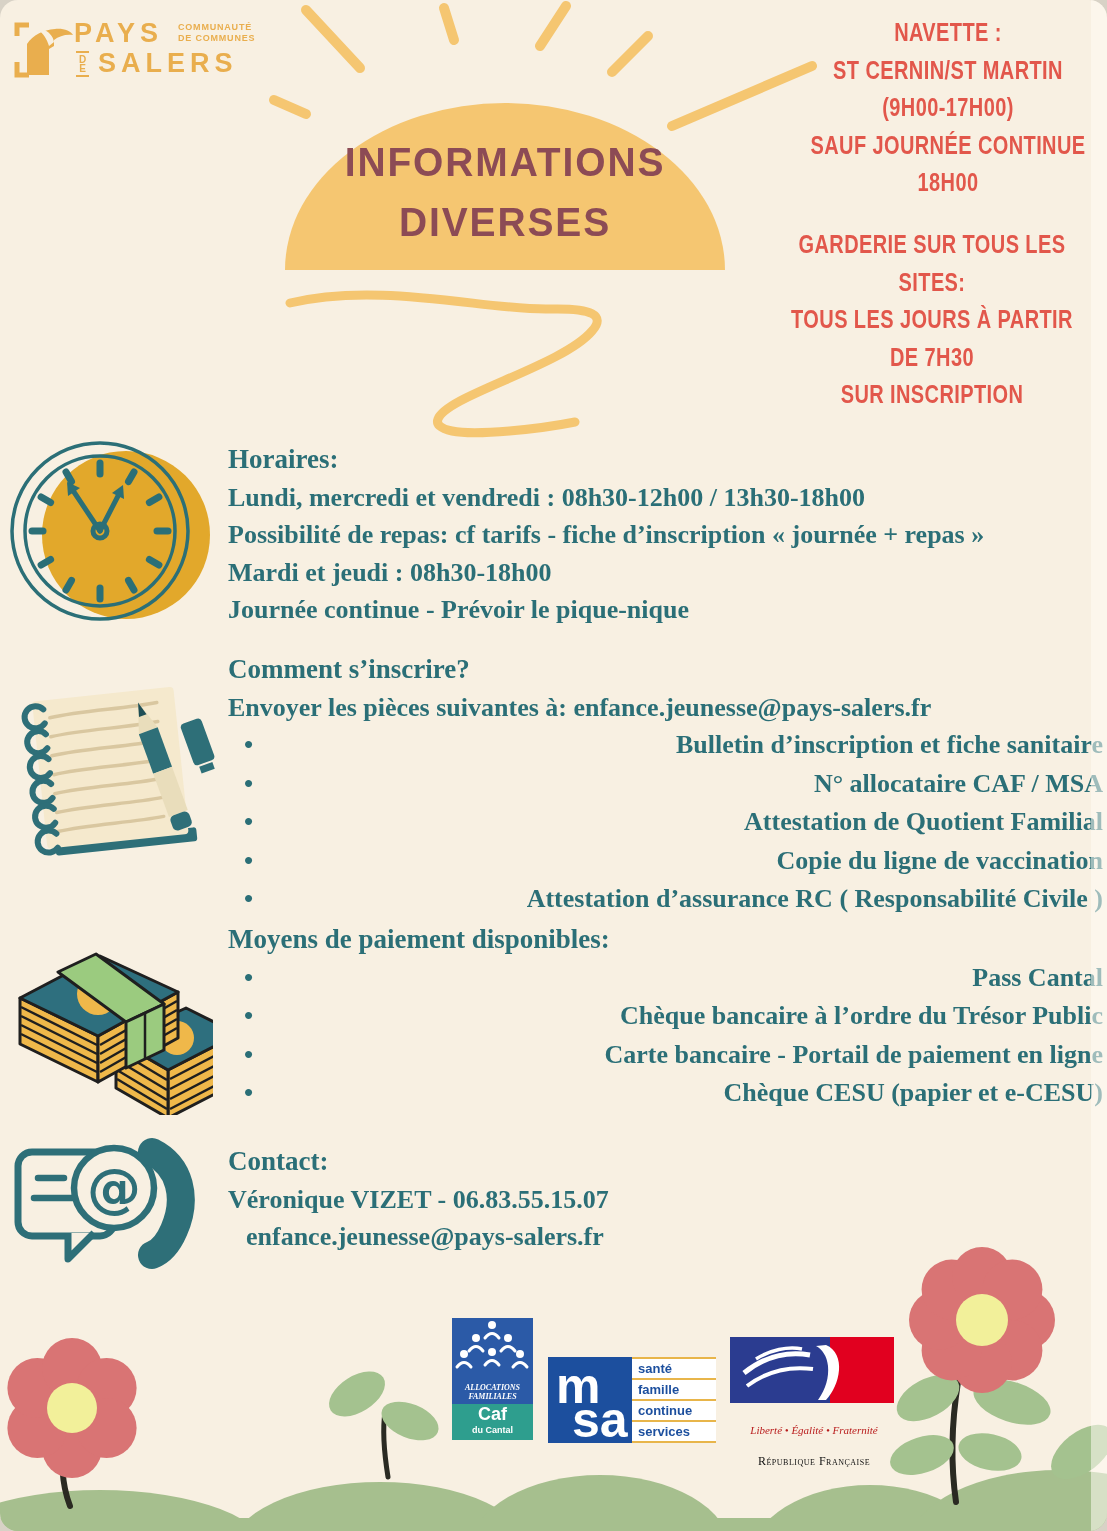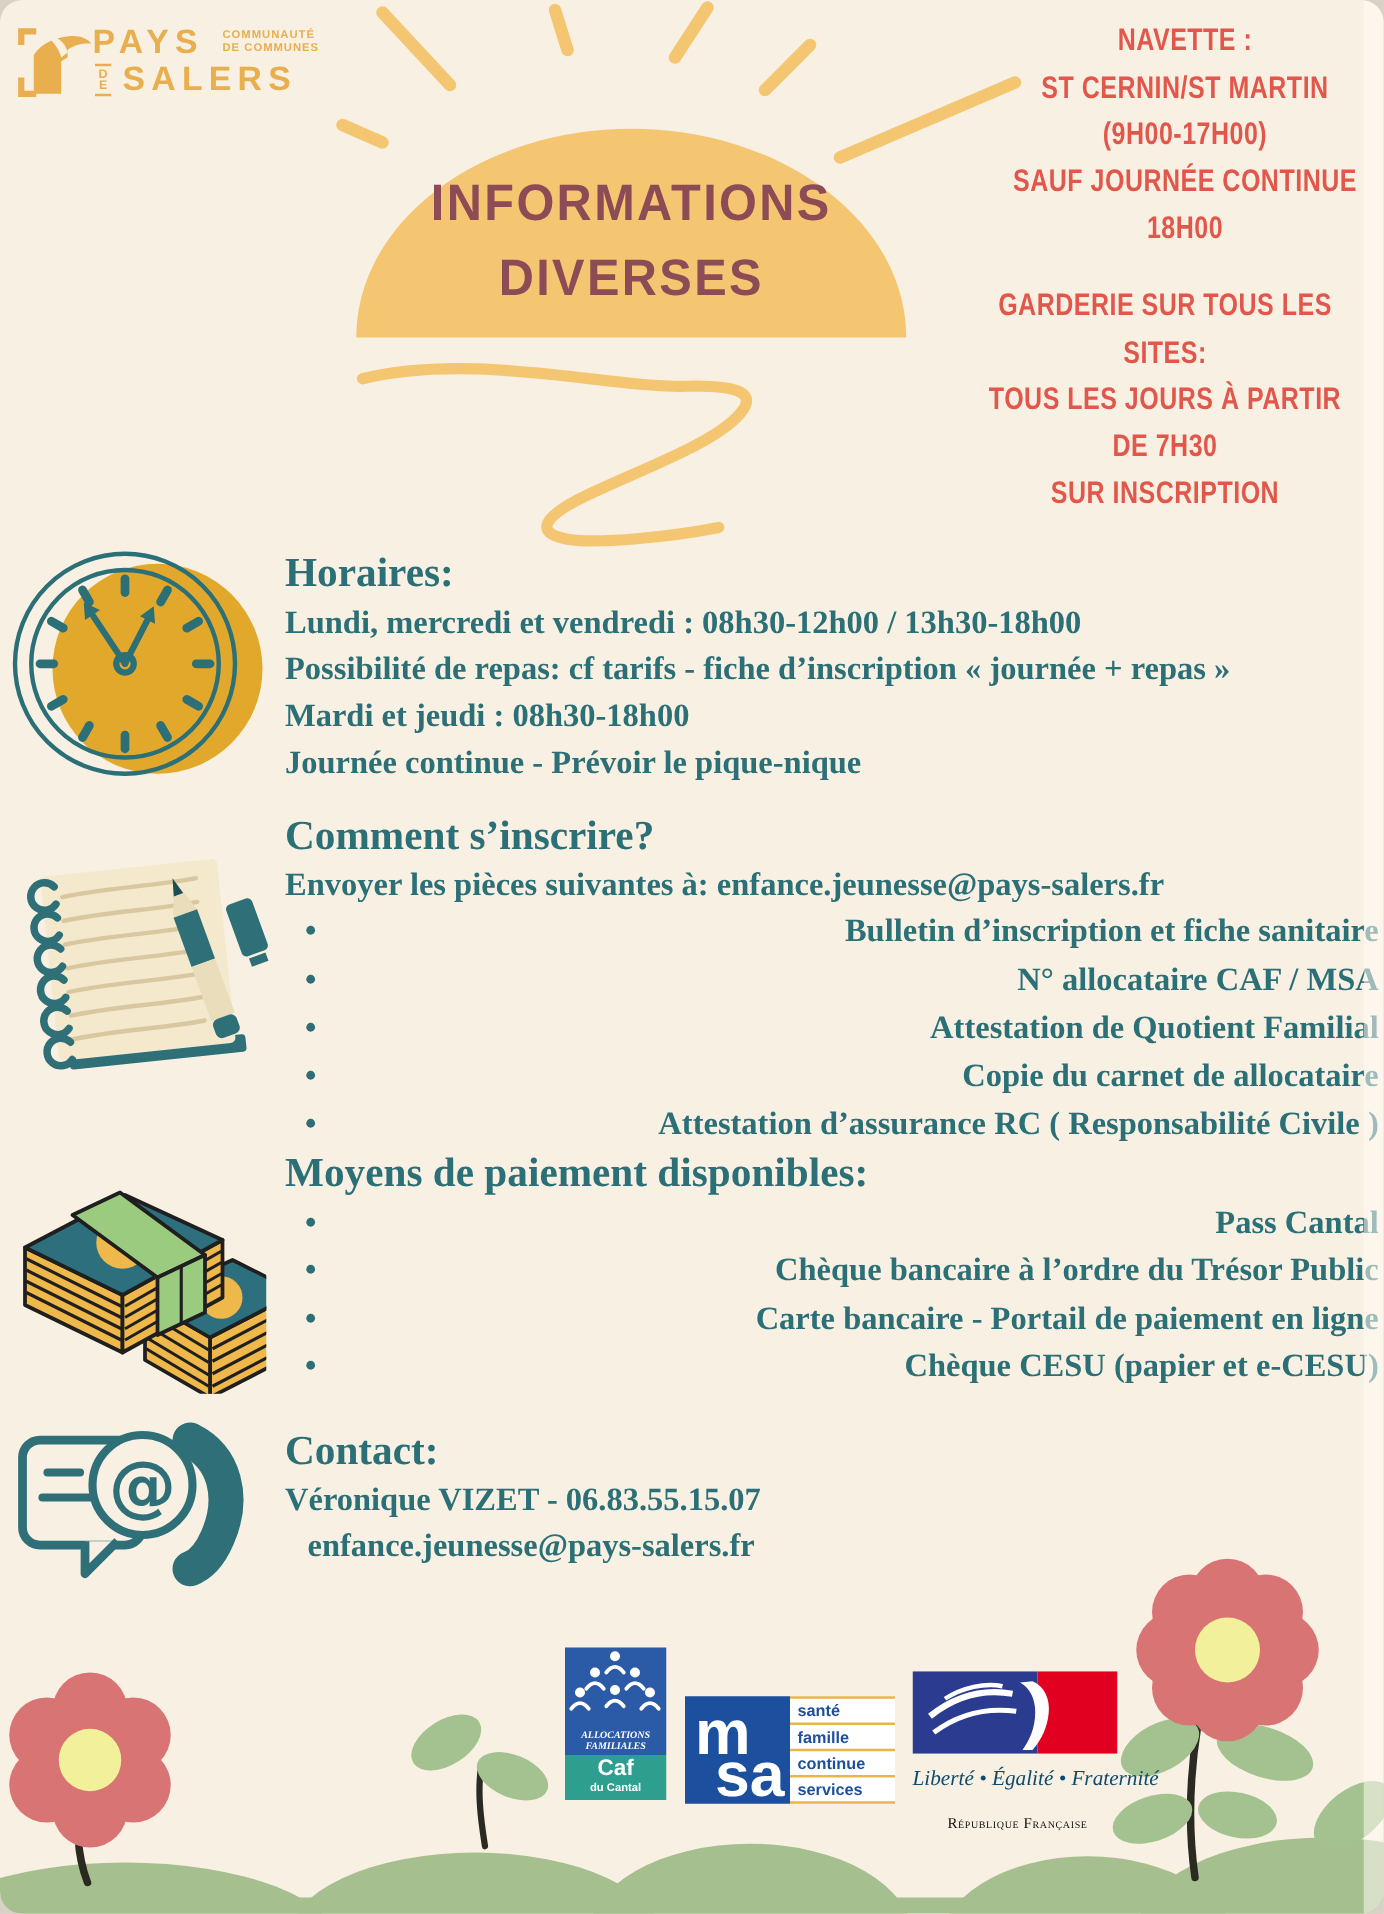--- a/index.html
+++ b/index.html
@@ -29,21 +29,21 @@
   .sun-line.l1 { padding-top:36px; }
   .sun-line.l2 { padding-top:13px; }
 
   
   .notice { color:#E2574B; font-family:"Liberation Sans",sans-serif; font-weight:bold;
             font-size:25px; line-height:37.5px; text-align:center; width:360px;
             transform:scaleX(0.8); transform-origin:50% 0; letter-spacing:0.5px; white-space:nowrap; }
 
   
   .sec { color:#2B6F77; font-weight:bold; font-size:26px; line-height:37.5px; white-space:nowrap; }
-  .sec .heading { font-size:33px; }
+  .sec .heading { font-size:27px; }
   .sec ul { list-style:none;text-align:right; }
   .sec li { position:relative; padding-left:40px; line-height:38.5px; }
   .sec li::before { content:"•"; position:absolute; left:16px; top:0; color:#2B6F77; }
   .indent { padding-left:18px; }
 
   
   .caf-top { height:86px; background:#2B5AA7; position:relative; }
   .caf-alloc { position:absolute; bottom:3px; width:100%; text-align:center; color:#fff;
                font-family:"Liberation Serif",serif; font-style:italic; font-weight:bold;
                font-size:8px; line-height:9px; }
@@ -52,22 +52,22 @@
   .caf-band .big { font-weight:bold; font-size:18px; line-height:21px; }
   .caf-band .small { font-weight:bold; font-size:9px; line-height:10px; }
 
   .msa-wrap { display:flex; }
   .msa-blue { width:84px; height:86px; background:#1C4F9E; }
   .msa-panel { width:84px; height:86px; background:#fff; }
   .msa-row { border-top:2px solid #E8B54A; font-family:"Liberation Sans",sans-serif;
              font-weight:bold; font-size:13px; line-height:19px; color:#1C4F9E; padding-left:6px; }
   .msa-row:last-child { border-bottom:2px solid #E8B54A; }
 
-  .rf-motto { font-family:"Liberation Serif",serif; font-style:italic; font-size:17px;
-              color:#0c4a6e; text-align:center; margin-top:5px; white-space:nowrap; }
+  .rf-motto { font-family:"Liberation Serif",serif; font-style:italic; font-size:11px;
+              color:#b91c1c; text-align:center; margin-top:17px; white-space:nowrap; }
   .rf-name  { font-family:"Liberation Serif",serif; font-variant:small-caps; font-size:12px;
               letter-spacing:0.5px; color:#111; text-align:center; margin-top:18px; white-space:nowrap; }
 
   .edge-light { left:1091px; top:0; width:16px; height:1531px; background:rgba(255,252,244,0.55); }
 </style>
 </head>
 <body>
 
 <div class="page">
 
@@ -190,21 +190,21 @@
     </g>
   </svg>
 
   <div class="abs sec" style="left:228px;top:651px;width:875px">
     <div class="heading">Comment s’inscrire?</div>
     <div>Envoyer les pièces suivantes à: enfance.jeunesse@pays-salers.fr</div>
     <ul>
       <li>Bulletin d’inscription et fiche sanitaire</li>
       <li>N° allocataire CAF / MSA</li>
       <li>Attestation de Quotient Familial</li>
-      <li>Copie du carnet de allocataire</li>
+      <li>Copie du ligne de vaccination</li>
       <li>Attestation d’assurance RC ( Responsabilité Civile )</li>
     </ul>
   </div>
 
   <svg class="abs" style="left:8px;top:920px" width="205" height="195" viewBox="0 0 205 195">
     <g transform="translate(78,38)" stroke="#1f1f1f" stroke-width="3" stroke-linejoin="round">
       <polygon points="82,112 152,76 152,124 82,160" fill="#EFB84A"></polygon>
       <polygon points="30,82 82,112 82,160 30,130" fill="#EFB84A"></polygon>
       <g fill="none" stroke-width="2.5">
         <line x1="84" y1="121" x2="151" y2="86"></line>

